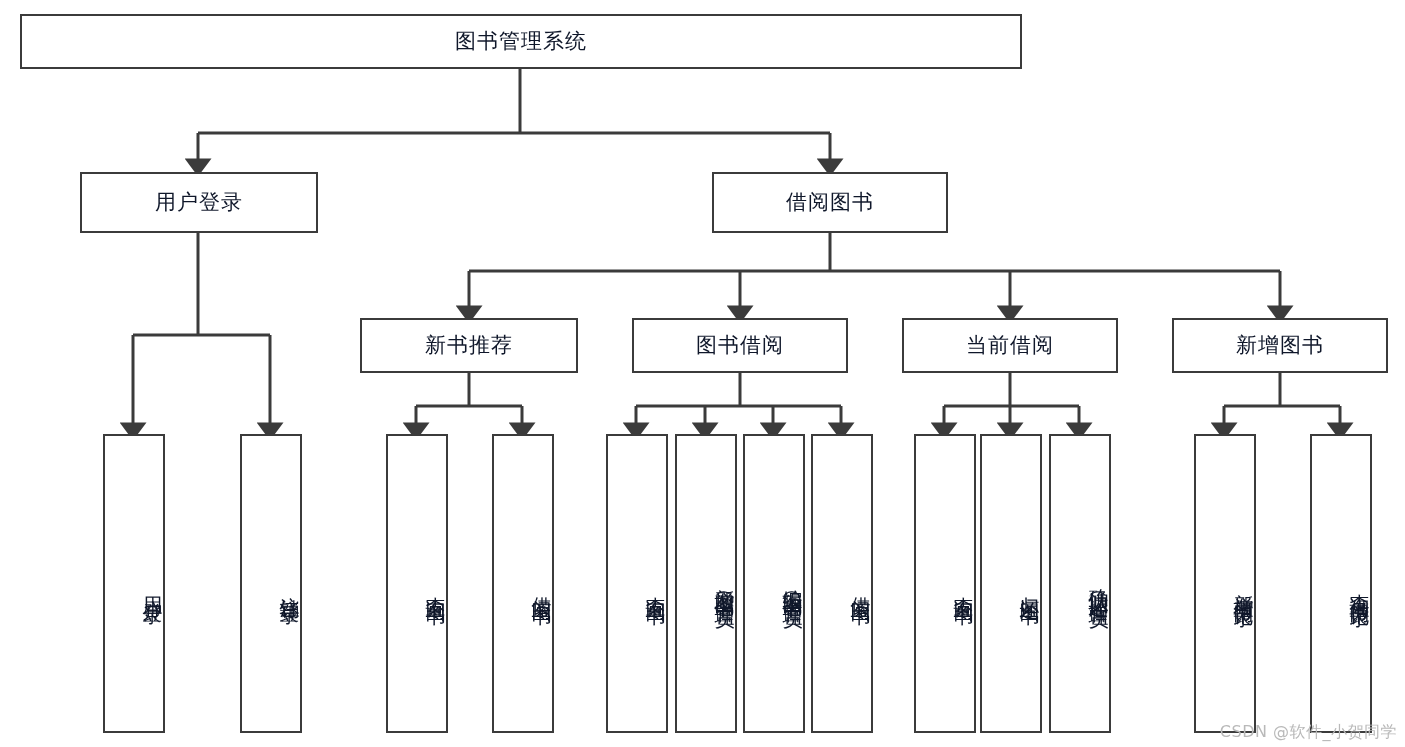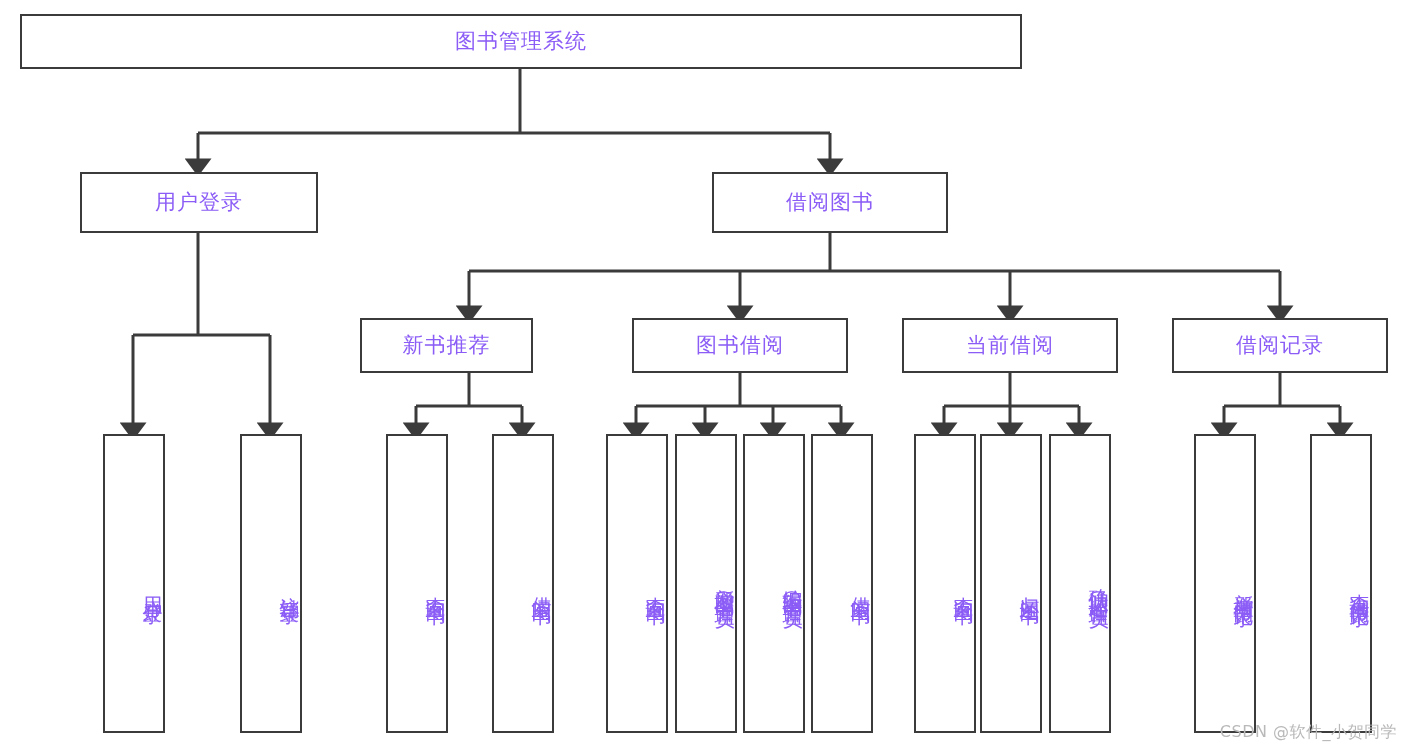--- a/index.html
+++ b/index.html
@@ -27,21 +27,21 @@
     pointer-events: none;
   }
   .node {
     position: absolute;
     box-sizing: border-box;
     background: #ffffff;
     border: 2px solid #3b3b3b;
     display: flex;
     align-items: center;
     justify-content: center;
-    color: #8b5cf6;
+    color: #0f172a;
     z-index: 2;
   }
   .node.horiz {
     font-size: 21px;
     letter-spacing: 1px;
     line-height: 1.1;
     white-space: nowrap;
   }
   .node.vert {
     writing-mode: vertical-rl;
@@ -131,31 +131,31 @@
     <span>图书管理系统</span>
   </div>
 
   <div class="node horiz" style="left:80px; top:172px; width:238px; height:61px;">
     <span>用户登录</span>
   </div>
   <div class="node horiz" style="left:712px; top:172px; width:236px; height:61px;">
     <span>借阅图书</span>
   </div>
 
-  <div class="node horiz" style="left:360px; top:318px; width:173px; height:55px;">
+  <div class="node horiz" style="left:360px; top:318px; width:218px; height:55px;">
     <span>新书推荐</span>
   </div>
   <div class="node horiz" style="left:902px; top:318px; width:216px; height:55px;">
     <span>当前借阅</span>
   </div>
   <div class="node horiz" style="left:632px; top:318px; width:216px; height:55px;">
     <span>图书借阅</span>
   </div>
   <div class="node horiz" style="left:1172px; top:318px; width:216px; height:55px;">
-    <span>借阅记录</span>
+    <span>新增图书</span>
   </div>
 
   <div class="node vert" style="left:103px; top:434px; width:62px; height:299px;">
     <span class="vlabel">用户登录</span>
   </div>
   <div class="node vert" style="left:240px; top:434px; width:62px; height:299px;">
     <span class="vlabel">注销登录</span>
   </div>
 
   <div class="node vert" style="left:386px; top:434px; width:62px; height:299px;">

